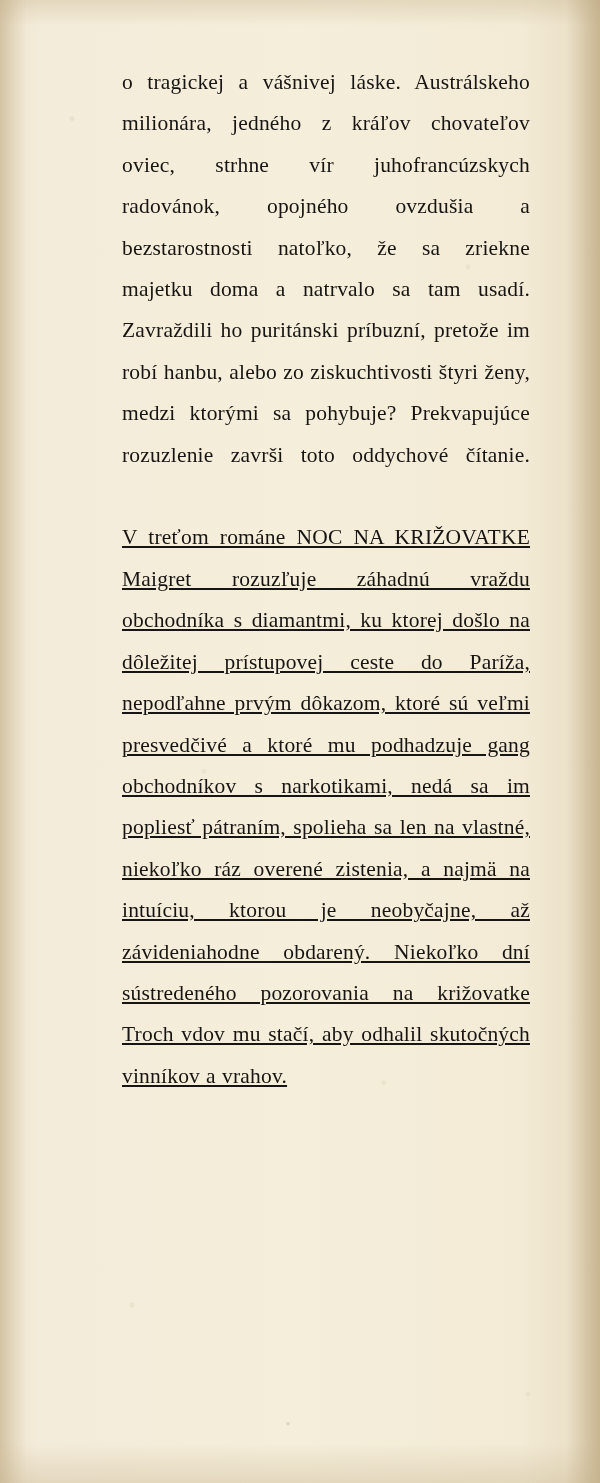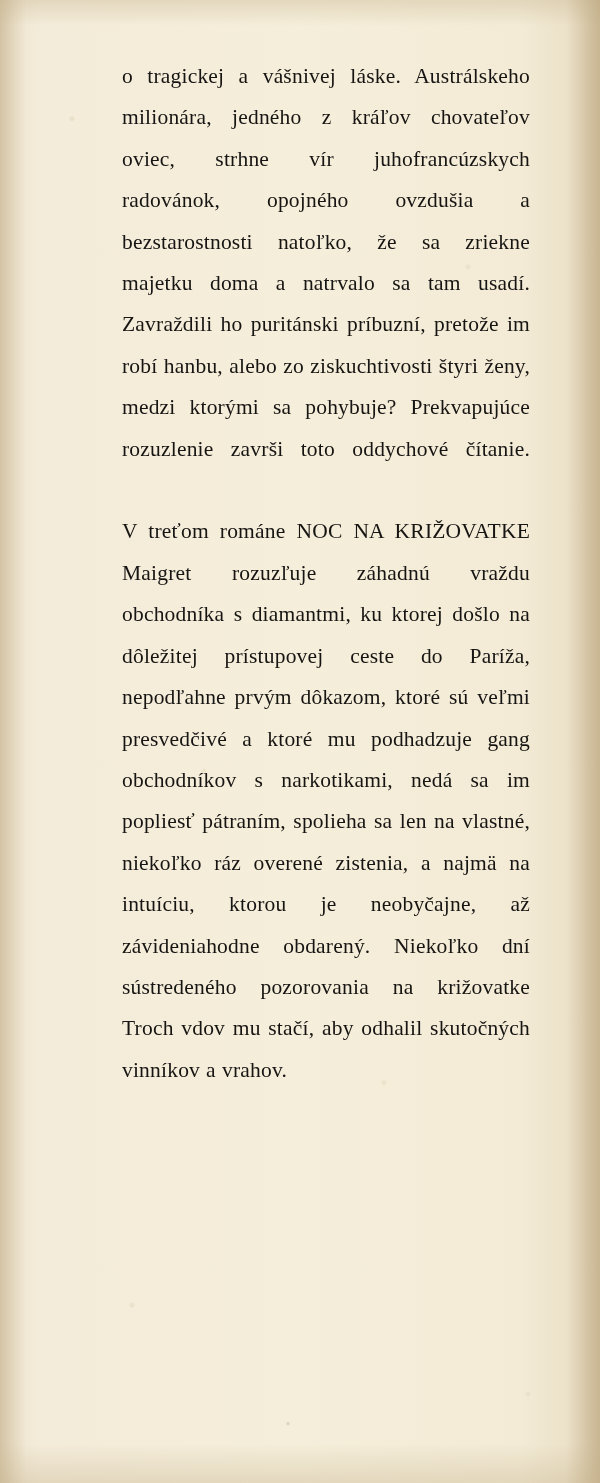--- a/index.html
+++ b/index.html
@@ -57,36 +57,37 @@
   .edge-bottom {
     position: absolute;
     left: 0; right: 0; bottom: 0; height: 40px;
     background: linear-gradient(0deg, rgba(196,176,138,0.35), rgba(196,176,138,0));
     pointer-events: none;
   }
 
   .text-block {
     position: absolute;
     left: 122px;
-    top: 56px;
+    top: 62px;
     width: 408px;
   }
   .para {
     margin: 0;
     text-align: justify;
     text-justify: inter-word;
     font-size: 21.5px;
     line-height: 41.4px;
     letter-spacing: 0.2px;
     word-spacing: 0.5px;
     color: #171513;
     hyphens: manual;
   }
   .para + .para {
     margin-top: 0;
+    text-decoration: underline;
   }
   
   .para::after {
     content: "";
     display: inline-block;
     width: 100%;
   }
   .para.nofill::after { content: none; display: none; }
 </style>
 </head>

